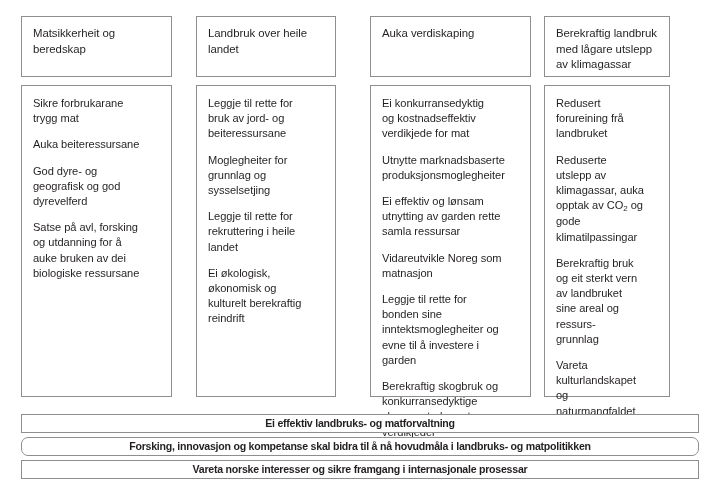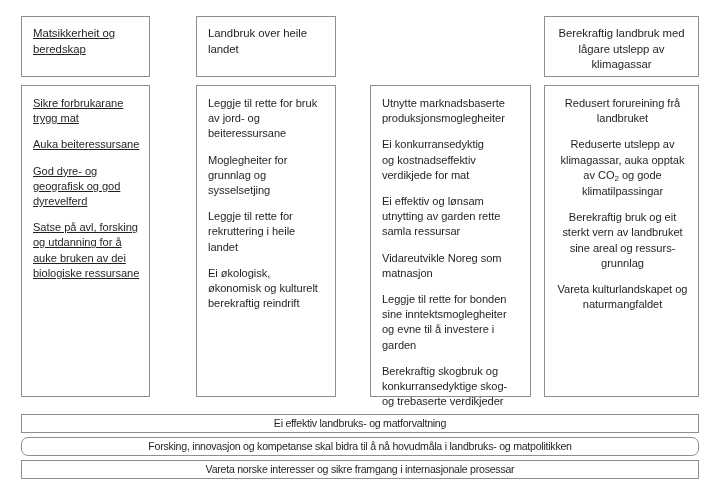--- a/index.html
+++ b/index.html
@@ -26,26 +26,26 @@
     border: 1px solid #8e8e8e;
   }
   .header-box {
     top: 16px;
     height: 61px;
     padding: 9px 11px 0 11px;
   }
   .body-box {
     top: 85px;
     height: 312px;
-    padding: 10px 9px 0 11px;
+    padding: 10px 24px 0 11px;
   }
-  .col1 { left: 21px;  width: 129px; text-decoration: underline; }
+  .col1 { left: 21px;  width: 151px; }
   .col2 { left: 196px; width: 140px; }
   .col3 { left: 370px; width: 161px; }
-  .col4 { left: 544px; width: 155px; text-align: center; }
+  .col4 { left: 544px; width: 126px; }
 
   .header-title {
     font-size: 11.4px;
     line-height: 15.5px;
     letter-spacing: -0.05px;
   }
 
   .item-list {
     margin: 0;
     padding: 0;
@@ -69,37 +69,41 @@
     background: #ffffff;
     display: flex;
     align-items: center;
     justify-content: center;
   }
   .bar-label {
     font-size: 10.6px;
     line-height: 13px;
     letter-spacing: -0.25px;
     text-align: center;
+    font-weight: bold;
   }
   .bar1 { top: 414px; }
   .bar2 { top: 437px; border-radius: 7px; }
   .bar3 { top: 460px; }
 
   sub { font-size: 0.72em; vertical-align: baseline; position: relative; top: 0.22em; }
 </style>
 </head>
 <body>
 
 <div id="diagram">
 
   <div class="box header-box col1">
     <div class="header-title">Matsikkerheit og beredskap</div>
   </div>
   <div class="box header-box col2">
     <div class="header-title">Landbruk over heile landet</div>
+  </div>
+  <div class="box header-box col3">
+    <div class="header-title">Auka verdiskaping</div>
   </div>
   <div class="box header-box col4">
     <div class="header-title">Berekraftig landbruk med lågare utslepp av klimagassar</div>
   </div>
 
   <div class="box body-box col1">
     <ul class="item-list">
       <li class="item">Sikre forbrukarane trygg mat</li>
       <li class="item">Auka beiteressursane</li>
       <li class="item">God dyre- og geografisk og god dyrevelferd</li>
@@ -111,22 +115,22 @@
     <ul class="item-list">
       <li class="item">Leggje til rette for bruk av jord- og beiteressursane</li>
       <li class="item">Moglegheiter for grunnlag og sysselsetjing</li>
       <li class="item">Leggje til rette for rekruttering i heile landet</li>
       <li class="item">Ei økologisk, økonomisk og kulturelt berekraftig reindrift</li>
     </ul>
   </div>
 
   <div class="box body-box col3">
     <ul class="item-list">
+      <li class="item">Ei konkurransedyktig<br>og kostnadseffektiv verdikjede for mat</li>
       <li class="item">Utnytte marknadsbaserte produksjonsmoglegheiter</li>
-      <li class="item">Ei konkurransedyktig<br>og kostnadseffektiv verdikjede for mat</li>
       <li class="item">Ei effektiv og lønsam utnytting av garden rette samla ressursar</li>
       <li class="item">Vidareutvikle Noreg som matnasjon</li>
       <li class="item">Leggje til rette for bonden sine inntektsmoglegheiter og evne til å investere i garden</li>
       <li class="item">Berekraftig skogbruk og konkurransedyktige skog- og trebaserte verdikjeder</li>
     </ul>
   </div>
 
   <div class="box body-box col4">
     <ul class="item-list">
       <li class="item">Redusert forureining frå landbruket</li>

